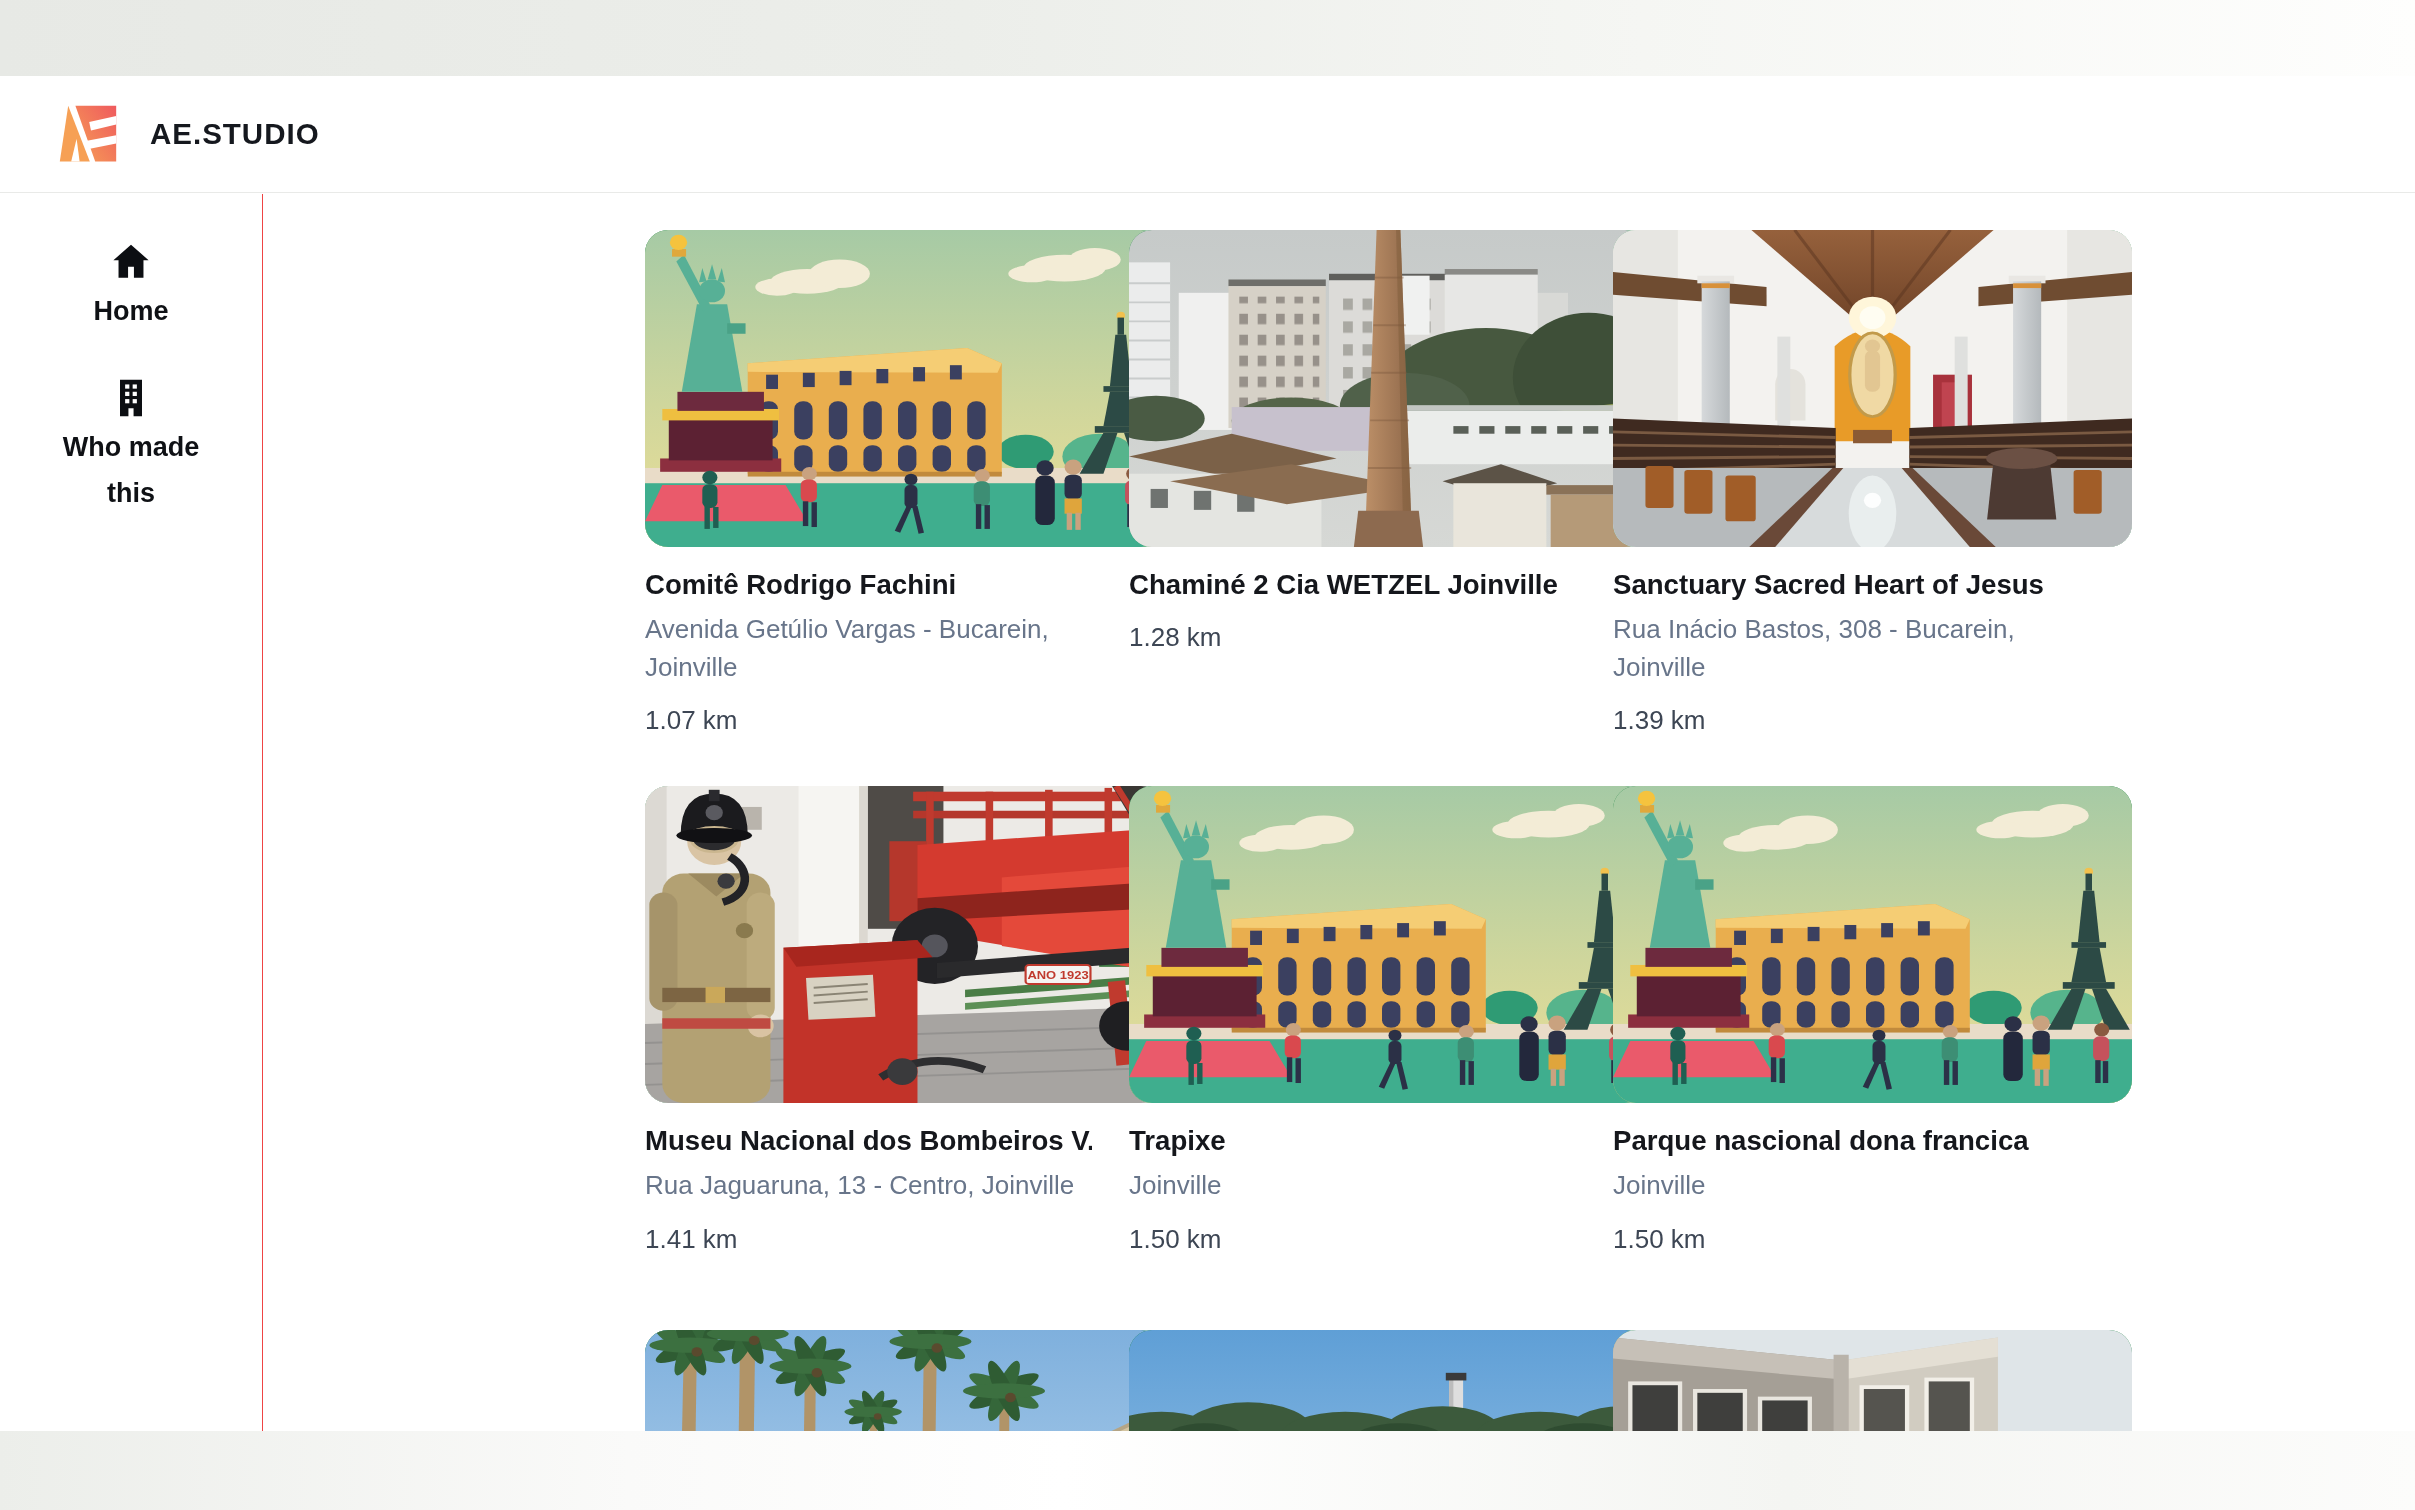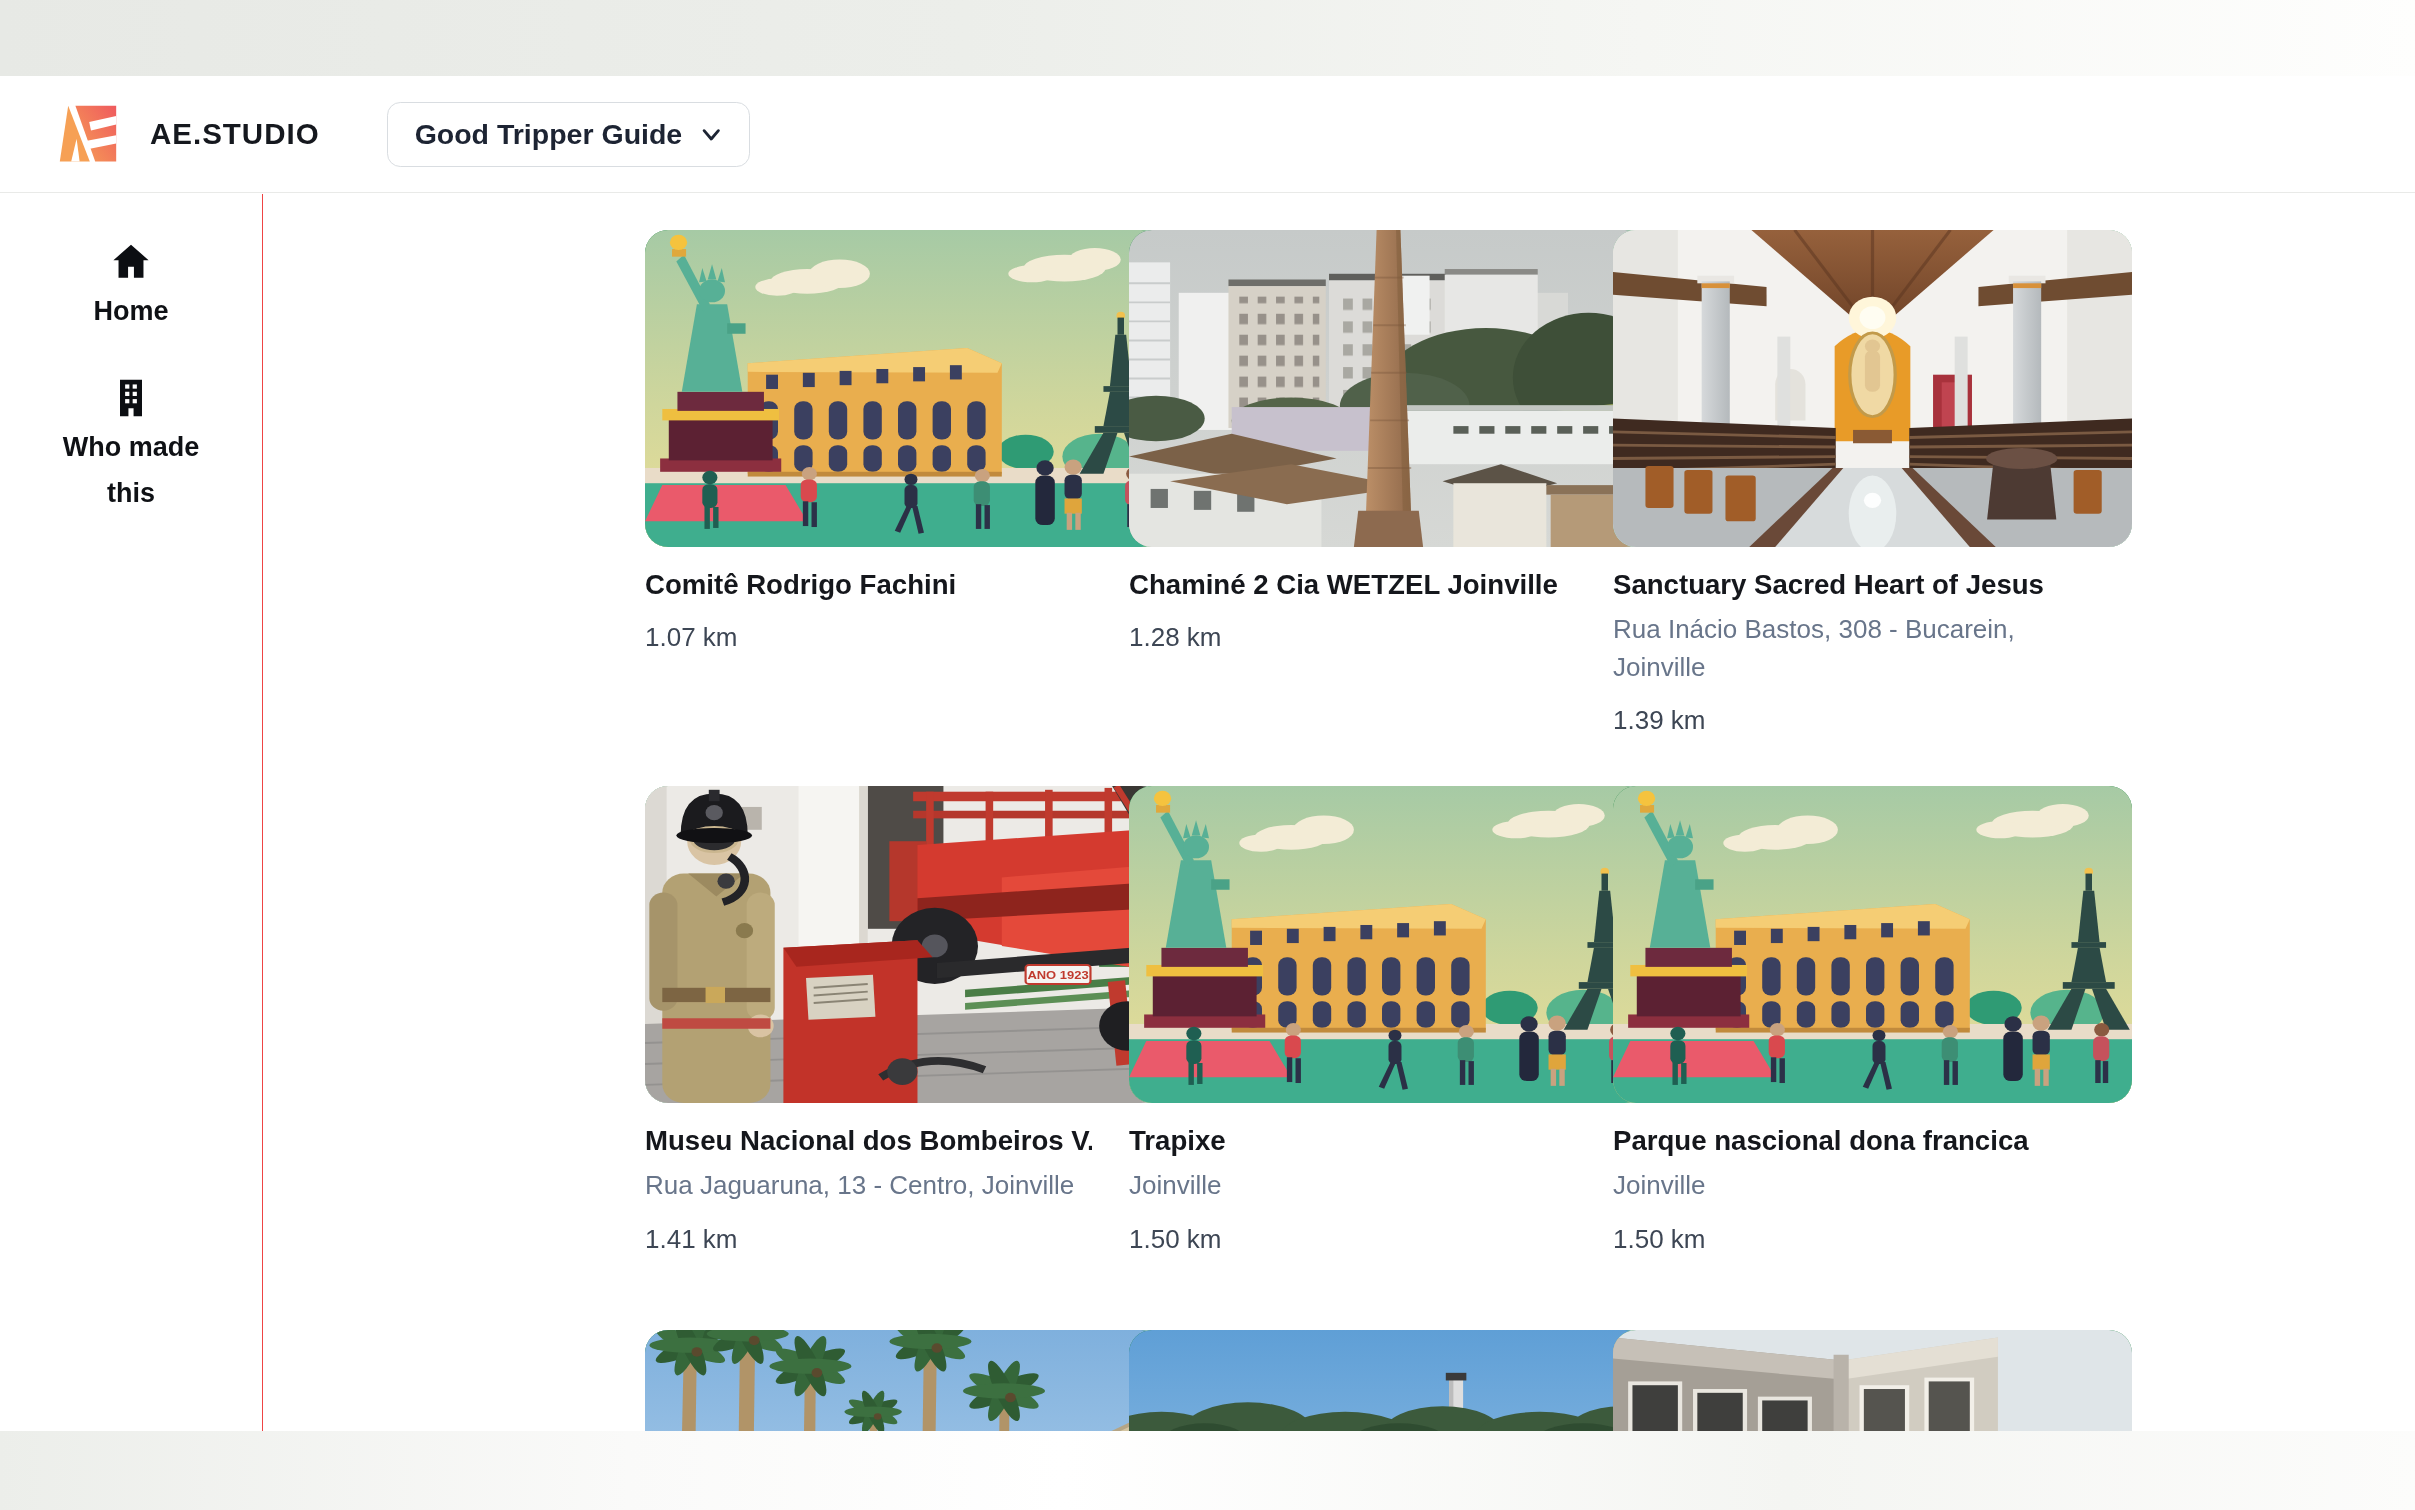--- a/index.html
+++ b/index.html
@@ -208,26 +208,20 @@
     <div class="brand">
       <svg class="logo" viewBox="0 0 100 100">
         <polygon points="17,3 3,96 53,96" fill="#f6a055"></polygon>
         <polygon points="22,96 36,96 31,58" fill="#ffffff"></polygon>
         <polygon points="29,3 97,3 97,96 62,96" fill="url(#g-logo)"></polygon>
         <polygon points="52,30 97,20 97,34 55,44" fill="#ffffff"></polygon>
         <polygon points="44,62 97,52 97,66 47,76" fill="#ffffff"></polygon>
       </svg>
       <span class="brand-name">AE.STUDIO</span>
     </div>
-    <button class="guide-btn">
-      <span class="lbl">Good Tripper Guide</span>
-      <svg viewBox="0 0 24 24">
-        <polyline points="6,9 12,16 18,9" fill="none" stroke="#1d2433" stroke-width="2.4" stroke-linecap="round" stroke-linejoin="round"></polyline>
-      </svg>
-    </button>
   </header>
 
   <aside>
     <div class="nav-item">
       <svg viewBox="0 0 24 24">
         <path d="M12 2.6 2.4 11h2.8v9.6h5.2v-6h3.2v6h5.2V11h2.8Z" fill="#0c0e12"></path>
       </svg>
       <div class="nav-label">Home</div>
     </div>
     <div class="nav-item">
@@ -250,20 +244,21 @@
 
     <section class="row row1">
 
       <article class="card">
         <div class="thumb">
           <svg viewBox="0 0 480 333" preserveAspectRatio="none">
               <use href="#art-landmarks"></use>
             </svg>
         </div>
         <h3 class="title">Comitê Rodrigo Fachini</h3>
+        <p class="addr">Avenida Getúlio Vargas - Bucarein, Joinville</p>
         <p class="dist">1.07 km</p>
       </article>
 
       <article class="card">
         <div class="thumb">
           <svg viewBox="0 0 480 333" preserveAspectRatio="none">
             <rect width="480" height="333" fill="url(#g-haze)"></rect>
             <rect x="52" y="86" width="52" height="124" fill="#e0e1e0"></rect>
               <rect x="348" y="66" width="58" height="120" fill="#d8d9d6"></rect>
               <rect x="414" y="92" width="66" height="100" fill="#cfd2cf"></rect>

